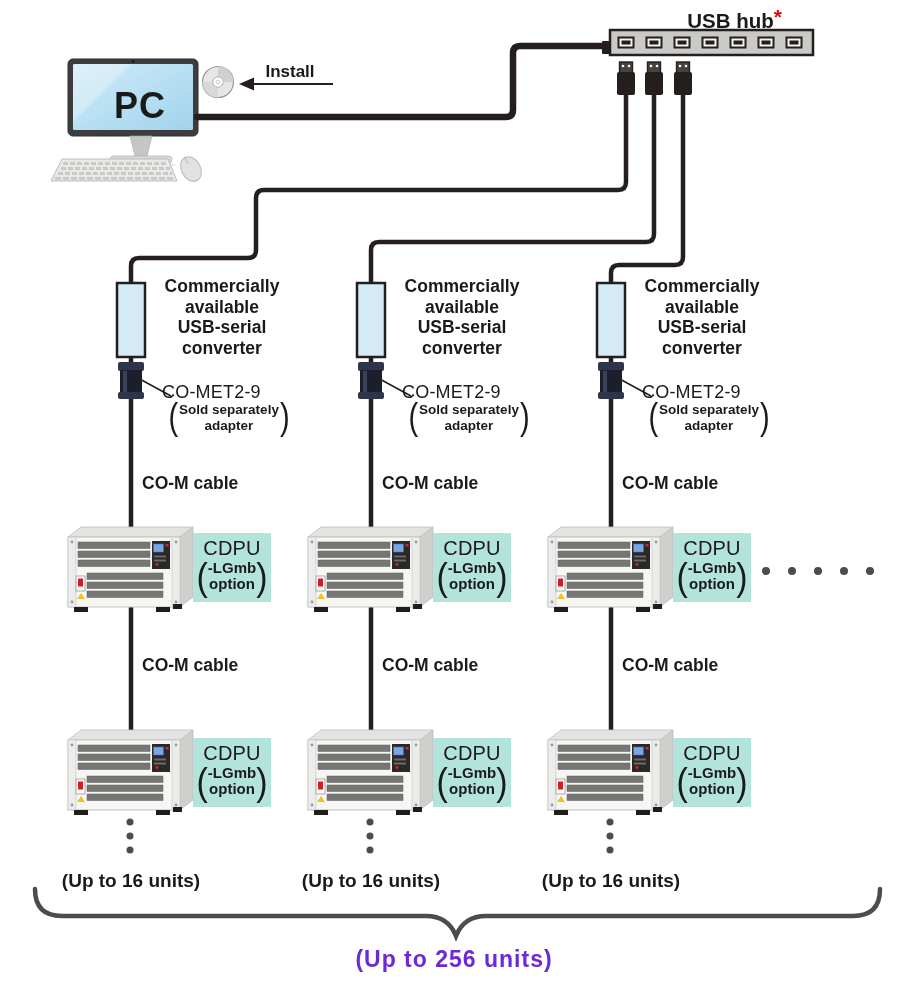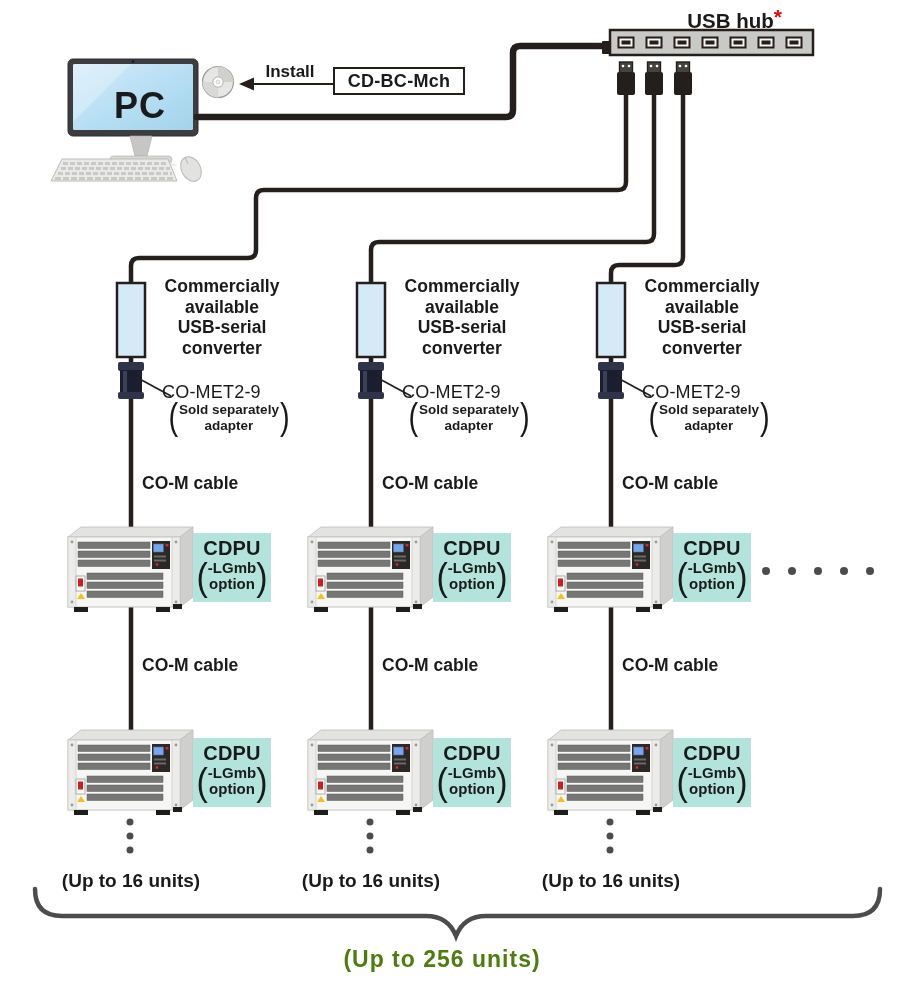--- a/index.html
+++ b/index.html
@@ -24,26 +24,26 @@
   .adapter-name{left:31px;top:382px;font-size:18px;font-weight:400;letter-spacing:.2px;white-space:nowrap;}
   .adapter-note{left:33px;top:402px;width:130px;display:flex;align-items:center;justify-content:center;}
   .nparen{font-size:29px;font-weight:400;line-height:1;transform:scaleY(1.25);display:inline-block;}
   .note-lines{text-align:center;font-size:13.5px;font-weight:700;line-height:15.5px;white-space:nowrap;padding:0 1px;}
   .cable-label{left:11px;font-size:17.5px;font-weight:700;white-space:nowrap;}
   .cable-label.c1{top:473px;}
   .cable-label.c2{top:655px;}
   .badge{left:62px;width:78px;height:69px;background:#b3e4dc;text-align:center;}
   .badge.b1{top:533px;}
   .badge.b2{top:738px;}
-  .badge-title{font-size:20px;font-weight:700;margin-top:4px;line-height:22px;letter-spacing:.2px;}
+  .badge-title{font-size:20px;font-weight:400;margin-top:4px;line-height:22px;letter-spacing:.2px;}
   .badge-row{display:flex;align-items:center;justify-content:center;}
   .bparen{font-size:34px;font-weight:400;line-height:1;transform:scaleY(1.15);display:inline-block;}
   .badge-lines{font-size:15px;font-weight:700;line-height:16.5px;white-space:nowrap;}
   .limit-label{left:-92px;top:870px;width:184px;text-align:center;font-size:19px;font-weight:700;}
-  .total-label{left:292px;top:946px;width:300px;text-align:center;font-size:23px;font-weight:700;color:#4d7c0f;letter-spacing:1px;}
+  .total-label{left:304px;top:946px;width:300px;text-align:center;font-size:23px;font-weight:700;color:#6d28d9;letter-spacing:1px;}
 </style>
 </head>
 <body>
 
 <div id="stage">
 
   <svg id="art" width="900" height="984" viewBox="0 0 900 984">
     <defs>
       <linearGradient id="screenGrad" x1="0" y1="0" x2="1" y2="1">
         <stop offset="0" stop-color="#d3ebf9"></stop>
@@ -178,21 +178,20 @@
       <circle cx="818" cy="571" r="4" fill="#4c4c4c"></circle>
       <circle cx="844" cy="571" r="4" fill="#4c4c4c"></circle>
       <circle cx="870" cy="571" r="4" fill="#4c4c4c"></circle>
     </g>
 
     <path d="M35,889 Q35,916 62,916 H426 Q448,916 456,936 Q464,916 486,916 H853 Q880,916 880,889" fill="none" stroke="#4c4c4c" stroke-width="4.5" stroke-linecap="round"></path>
   </svg>
 
   <div class="txt pc-label">PC</div>
   <div class="txt install-label">Install</div>
-  <div class="txt disc-box">CD-BC-Mch</div>
   <div class="txt hub-label"><span>USB hub</span><span class="ast">*</span></div>
   <div class="txt total-label">(Up to 256 units)</div>
 
     <div class="col" style="left: 131px;">
       <div class="conv-text">
         <div>Commercially</div>
         <div>available</div>
         <div>USB-serial</div>
         <div>converter</div>
       </div>

